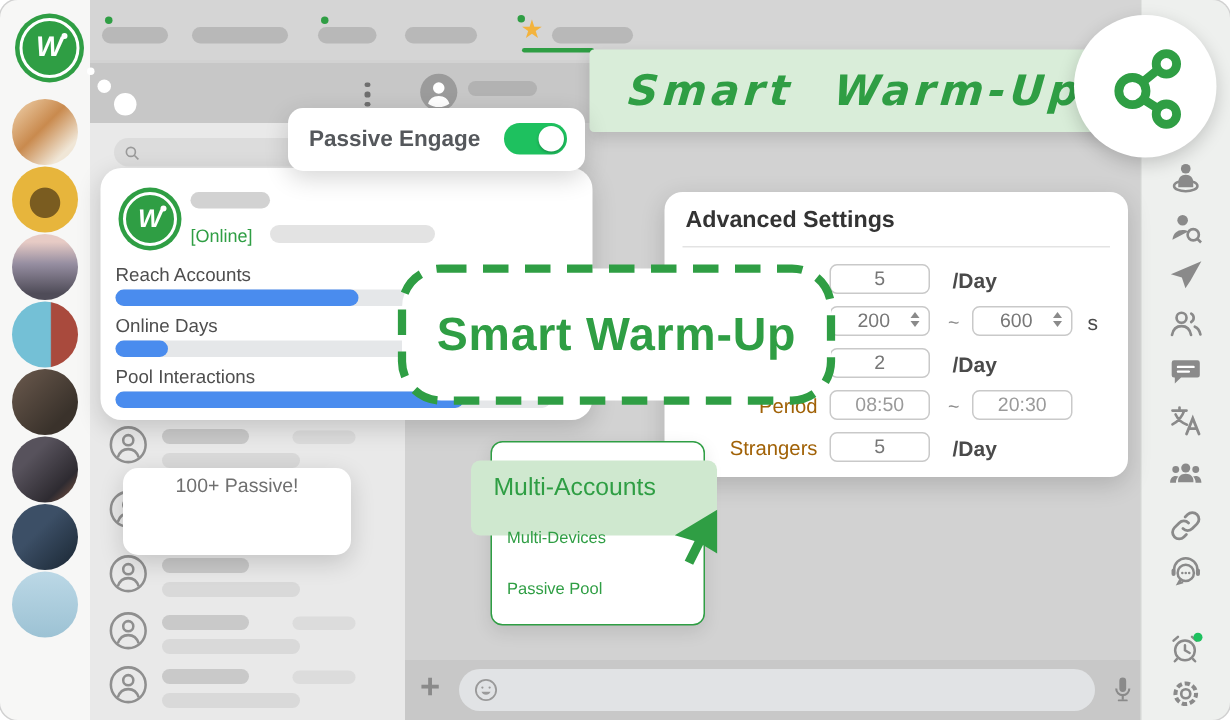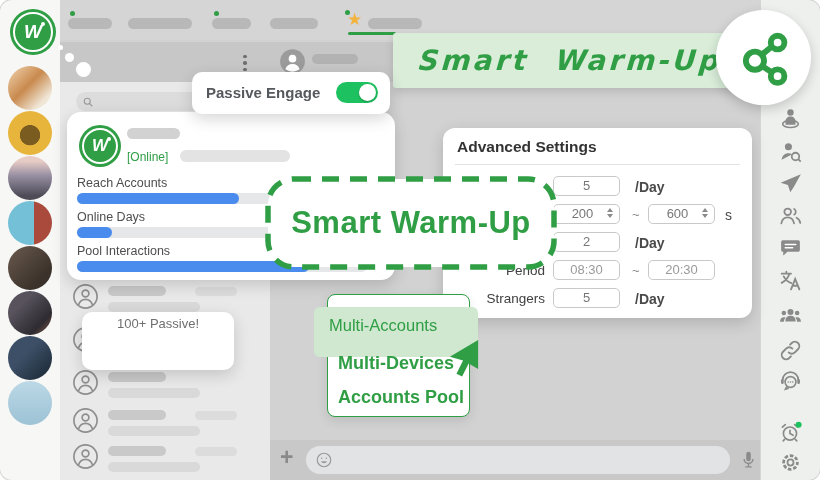--- a/index.html
+++ b/index.html
@@ -73,38 +73,38 @@
   .online-bar{position:absolute;left:113px;top:38px;width:110px;height:12px;background:#e3e3e3;border-radius:6px}
   .m-label{position:absolute;left:10px;font-size:12.5px;color:#4e4e4e}
   .track{position:absolute;left:10px;width:290px;height:11px;background:#e5e7e9;border-radius:5.5px}
   .fill{height:100%;background:var(--blue,#4a8cee);border-radius:5.5px}
   .stamp{position:absolute;left:264px;top:175px;width:294px;height:96px;z-index:30}
   .stamp-text{position:absolute;inset:0;display:flex;align-items:center;justify-content:center;font-size:31px;font-weight:bold;color:var(--green,#2f9e44);letter-spacing:.5px}
   .adv-card{left:443px;top:128px;width:309px;height:190px;border-radius:12px;z-index:20}
   .adv-title{position:absolute;left:14px;top:10px;font-size:15.5px;font-weight:bold;color:#333}
   .adv-div{position:absolute;left:12px;right:12px;top:36px;border-top:1px solid #e3e3e3}
   .adv-row{position:absolute;left:14px;right:14px;height:20px}
-  .adv-label{position:absolute;left:0;top:3px;width:88px;text-align:right;font-size:13.5px;color:#404040}
+  .adv-label{position:absolute;left:0;top:3px;width:88px;text-align:right;font-size:13.5px;color:#a16207}
   .inputbox{position:absolute;top:0;width:67px;height:20px;background:#fff;border:1px solid #c9c9c9;border-radius:5px;text-align:center;line-height:18px;font-size:13px;color:#777}
   .inputbox.time{color:#9a9a9a}
   .inputbox.step{padding-right:8px}
   .spin{position:absolute;right:3px;top:4px;display:flex;flex-direction:column;gap:2px}
   .spin i{display:block;width:0;height:0;border-left:3.5px solid transparent;border-right:3.5px solid transparent}
   .spin .up{border-bottom:4px solid #8a8a8a}
   .spin .dn{border-top:4px solid #8a8a8a}
   .suffix{position:absolute;top:3px;font-size:14px;font-weight:700;color:#4a4a4a}
   .tilde{position:absolute;top:3px;font-size:13px;color:#8a8a8a}
   .unit{position:absolute;top:3px;font-size:14px;color:#4a4a4a}
   .multi-card{left:82px;top:312px;width:152px;height:58px;border-radius:10px;z-index:25;text-align:center}
   .multi-title{margin-top:10px;font-size:16.5px;font-weight:bold;color:#3d3d3d}
   .multi-sub{margin-top:4px;font-size:13px;color:#6f6f6f}
   .dropdown{position:absolute;left:327px;top:294px;width:143px;height:123px;background:#fff;border:1.5px solid var(--green,#2f9e44);border-radius:8px;z-index:40;box-shadow:0 4px 12px rgba(0,0,0,.1)}
   .dd-hl{position:absolute;left:-14px;top:12px;width:164px;height:50px;background:var(--hl-green,#cfe8cf);border-radius:6px}
   .dd-hl span{position:absolute;left:15px;top:9px;font-size:16.5px;font-weight:500;color:var(--green,#2f9e44)}
-  .dd-item{position:absolute;left:10px;font-size:18px;font-weight:700;color:var(--green,#2f9e44)}
+  .dd-item{position:absolute;left:10px;font-size:11px;font-weight:400;color:var(--green,#2f9e44)}
   .cursor{position:absolute;left:448px;top:338px;width:32px;height:42px;z-index:41}
 </style>
 </head>
 <body>
 
 <div class="screen">
 
   <div class="top-bar">
     <div class="gdot" style="left:10px;top:11px"></div>
     <div class="pill" style="left:8px;top:18px;width:44px"></div>
@@ -362,21 +362,21 @@
       <span class="unit" style="left:268px">s</span>
     </div>
 
     <div class="adv-row" style="top:104px">
       <div class="inputbox" style="left:96px">2</div>
       <span class="suffix" style="left:178px">/Day</span>
     </div>
 
     <div class="adv-row" style="top:132px">
       <span class="adv-label">Period</span>
-      <div class="inputbox time" style="left:96px">08:30</div>
+      <div class="inputbox time" style="left:96px">08:50</div>
       <span class="tilde" style="left:175px">~</span>
       <div class="inputbox time" style="left:191px">20:30</div>
     </div>
 
     <div class="adv-row" style="top:160px">
       <span class="adv-label">Strangers</span>
       <div class="inputbox" style="left:96px">5</div>
       <span class="suffix" style="left:178px">/Day</span>
     </div>
   </div>
@@ -390,21 +390,21 @@
 
   <div class="card multi-card">
     <div class="multi-sub">100+ Passive!</div>
   </div>
 
   <div class="dropdown">
     <div class="dd-hl">
       <span>Multi-Accounts</span>
     </div>
     <div class="dd-item" style="top:58px">Multi-Devices</div>
-    <div class="dd-item" style="top:92px">Accounts Pool</div>
+    <div class="dd-item" style="top:92px">Passive Pool</div>
   </div>
   <div class="cursor">
     <svg viewBox="0 0 34 44">
         <path d="M32 2 L2 20 L16 24 L9 38 L15 41 L22 27 L32 33 Z" fill="var(--green,#2f9e44)"></path>
       </svg>
   </div>
 
 </div>
 
 </body></html>

